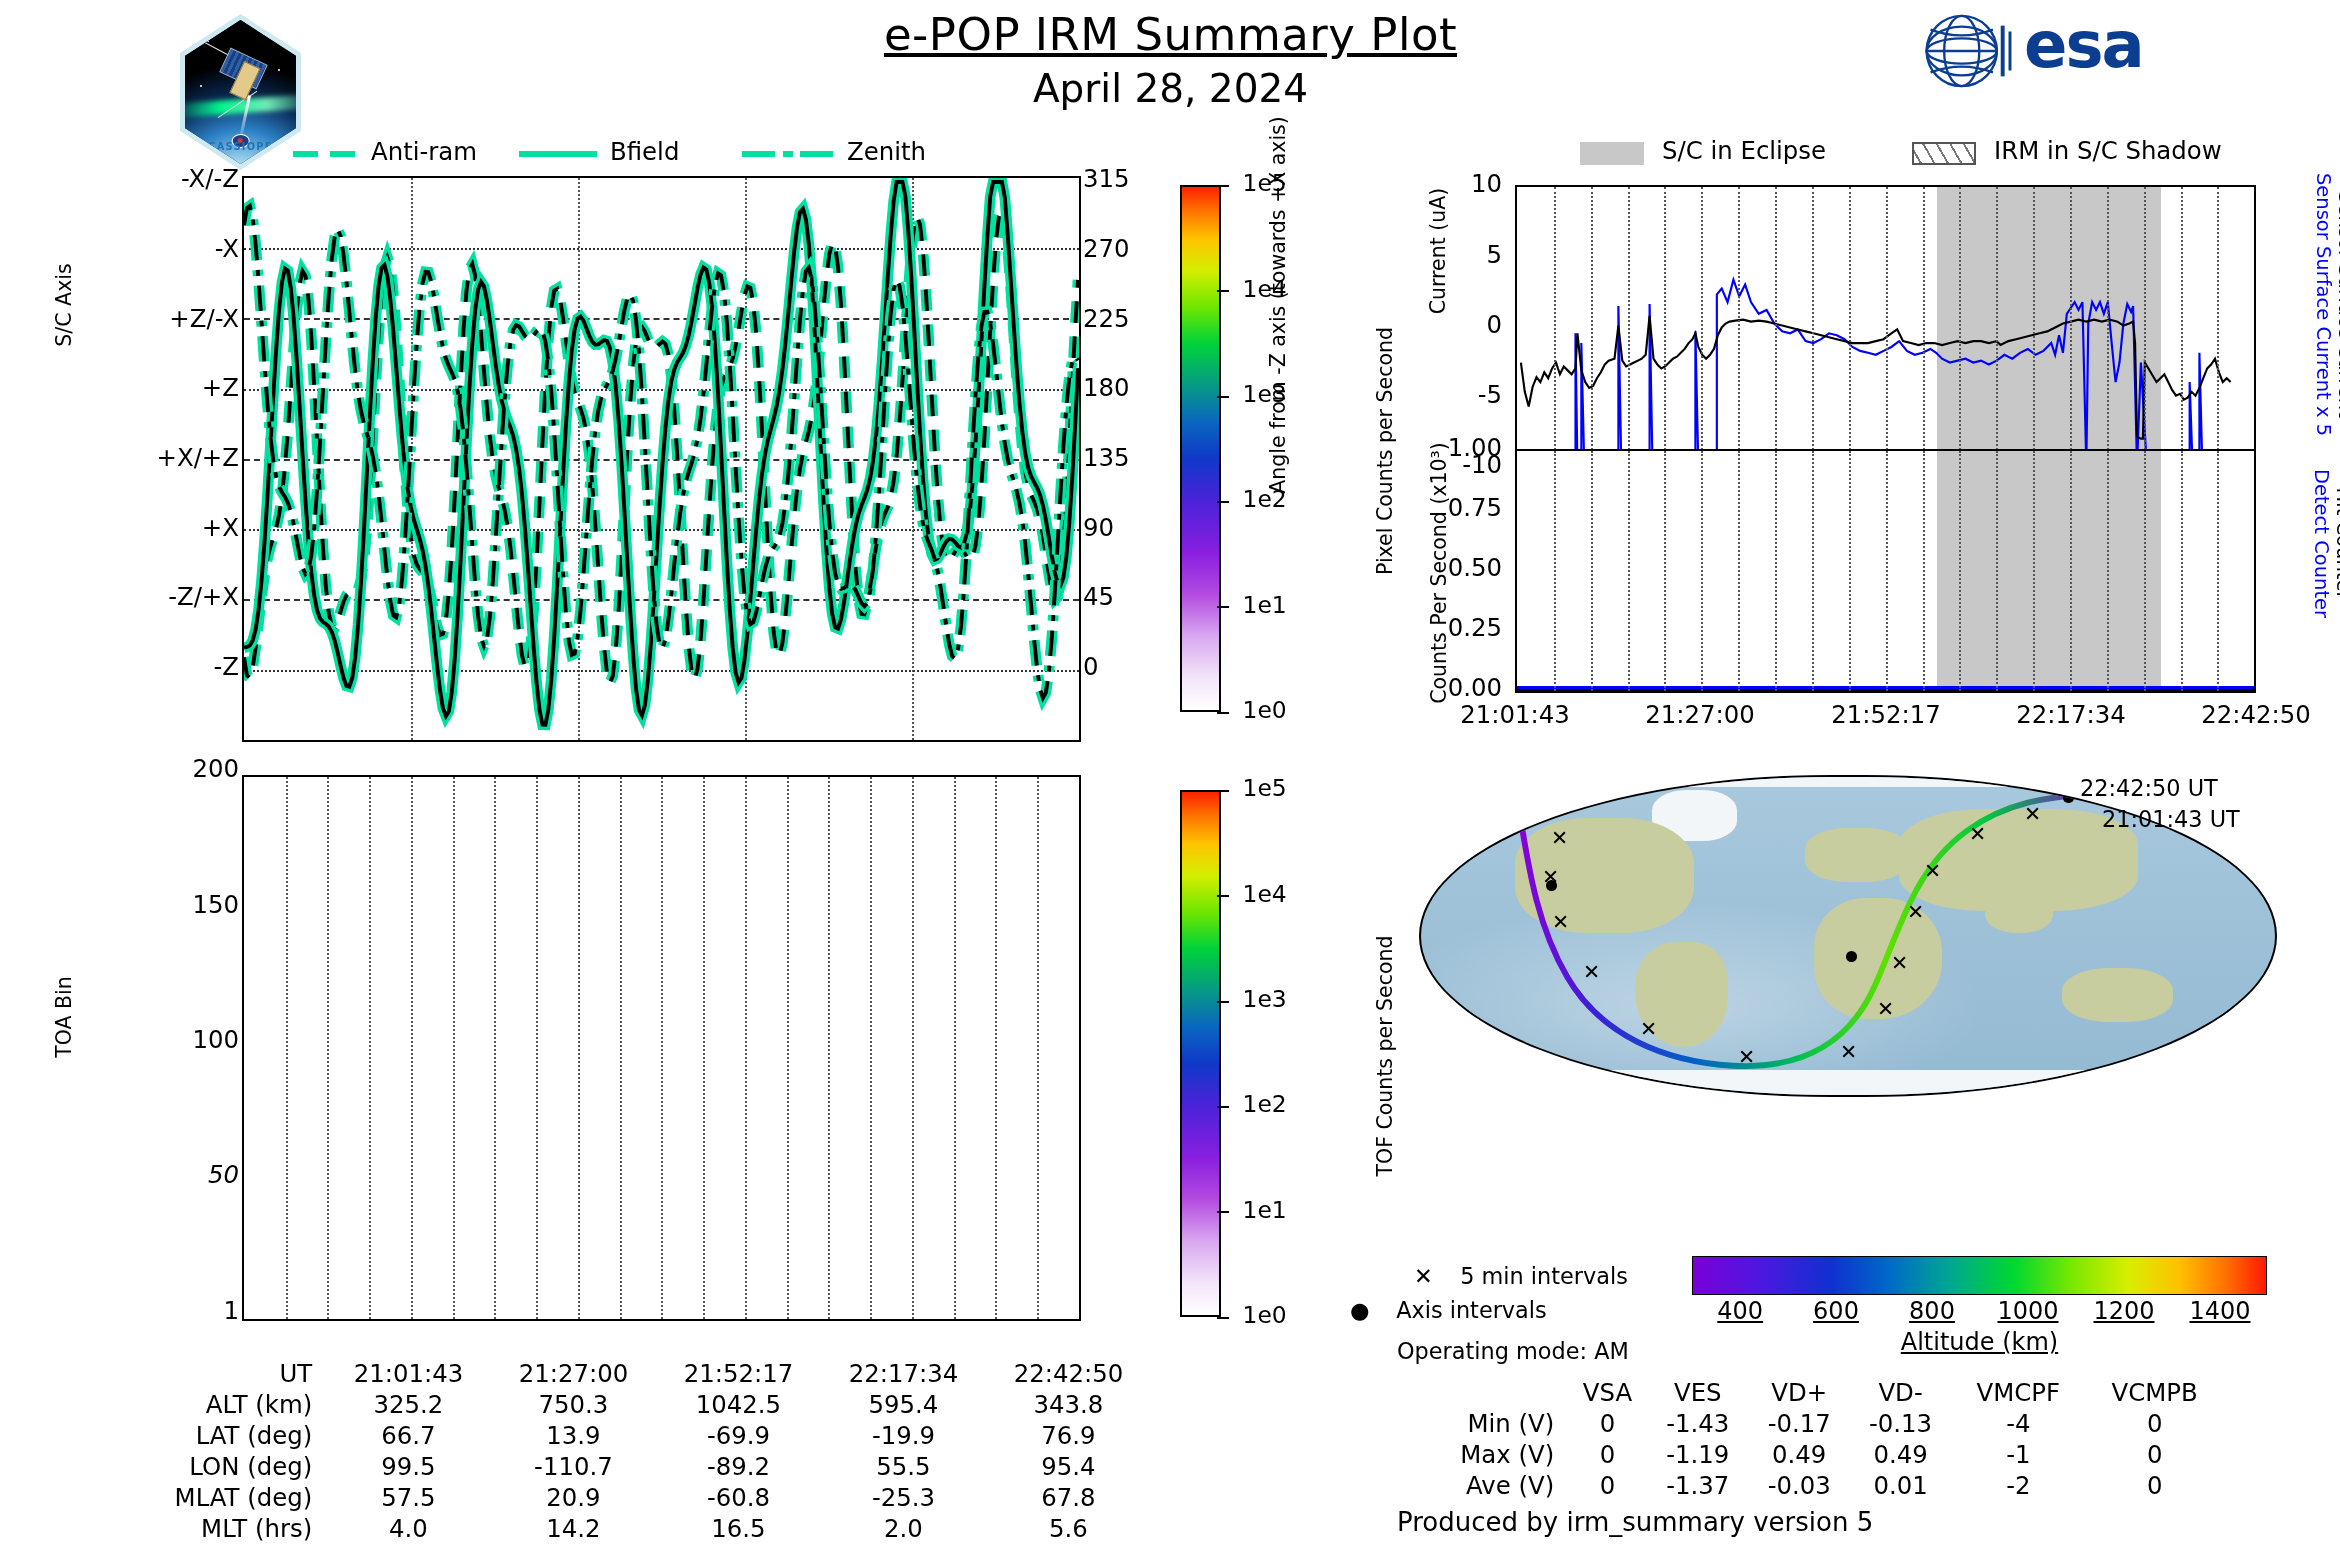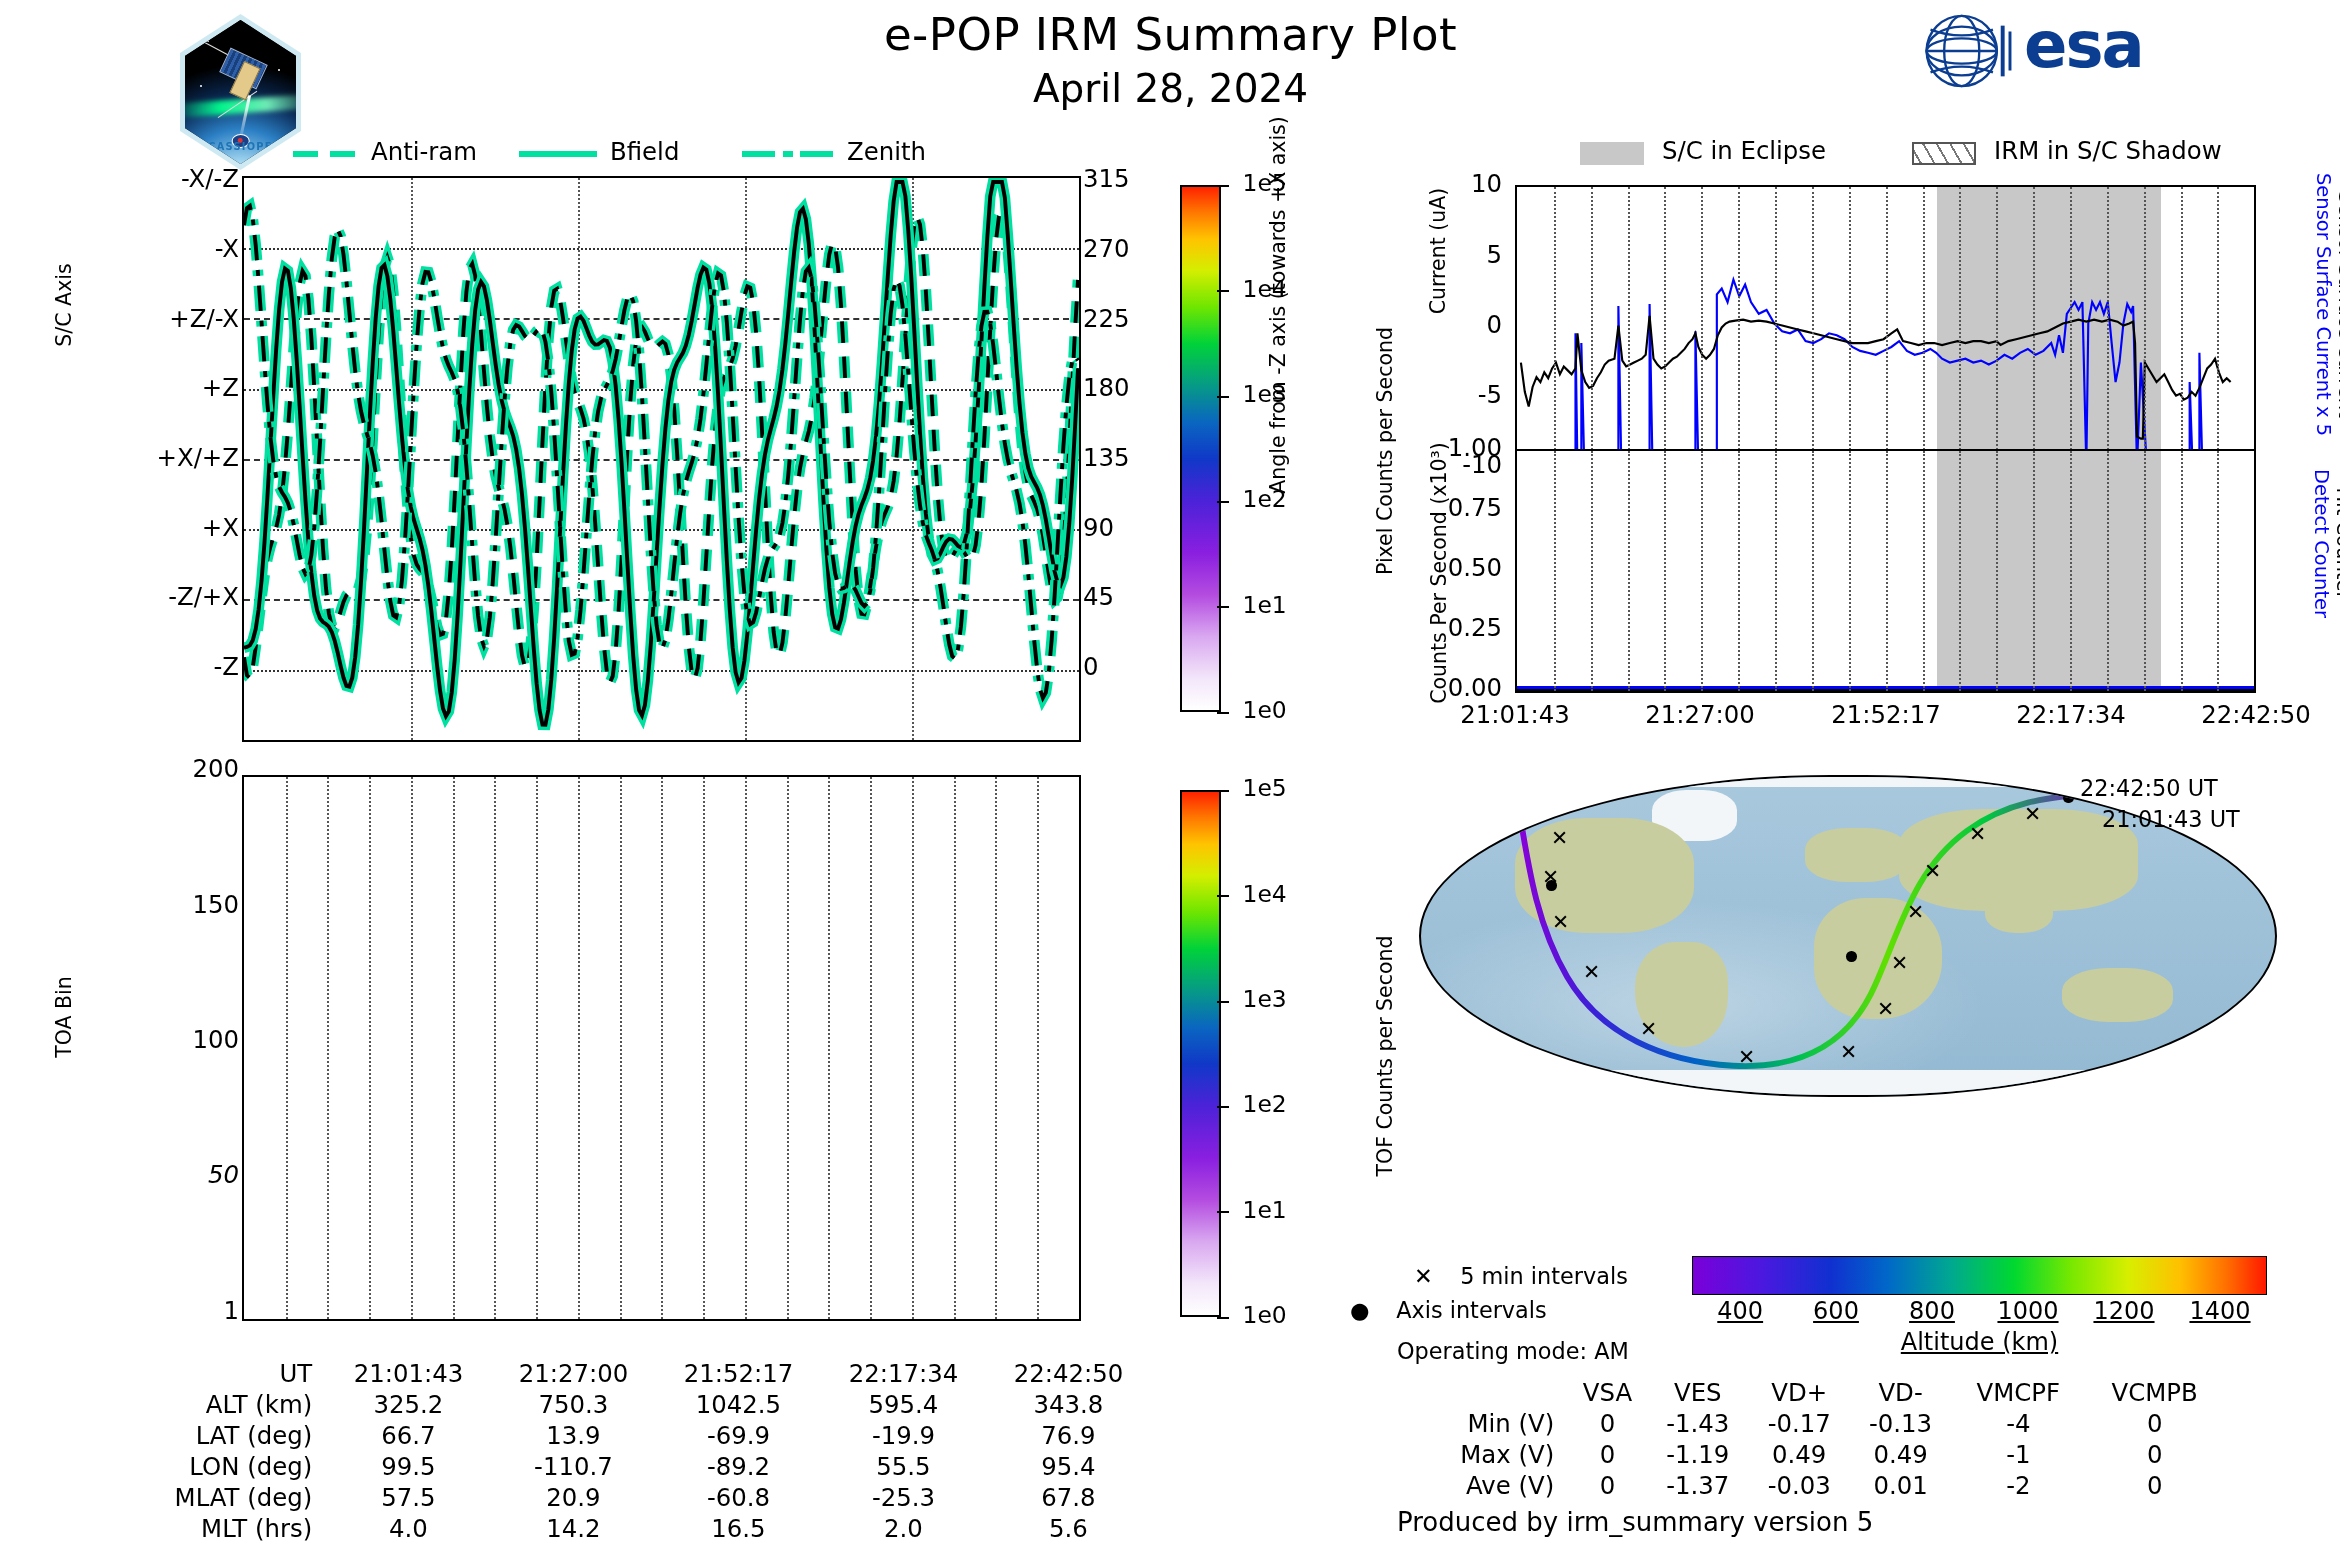--- a/index.html
+++ b/index.html
@@ -1,21 +1,21 @@
 <!DOCTYPE html>
 <html><head>
 <meta charset="utf-8">
 <style>
   html,body{margin:0;padding:0;background:#fff;}
   body{width:2341px;height:1560px;position:relative;font-family:"DejaVu Sans",sans-serif;color:#000;overflow:hidden;}
   .abs{position:absolute;}
   .ctr{text-align:center;}
 
   
-  #title{left:0;top:7.8px;width:2341px;font-size:45px;letter-spacing:0.5px;}
+  #title{left:0;top:7.8px;width:2341px;font-size:45px;letter-spacing:0.5px;text-decoration:underline;}
   #subtitle{left:0;top:66px;width:2341px;font-size:39px;}
 
   
   #logo{left:180px;top:14px;width:121px;height:156px;}
   .hexwrap{position:absolute;inset:0;
      clip-path:polygon(50% 0,100% 25%,100% 75%,50% 100%,0 75%,0 25%);
      background:#cfe9f2;}
   .hexinner{position:absolute;left:4.9px;top:5.9px;right:4.9px;bottom:5.9px;
      clip-path:polygon(50% 0,100% 25%,100% 75%,50% 100%,0 75%,0 25%);
      background:

